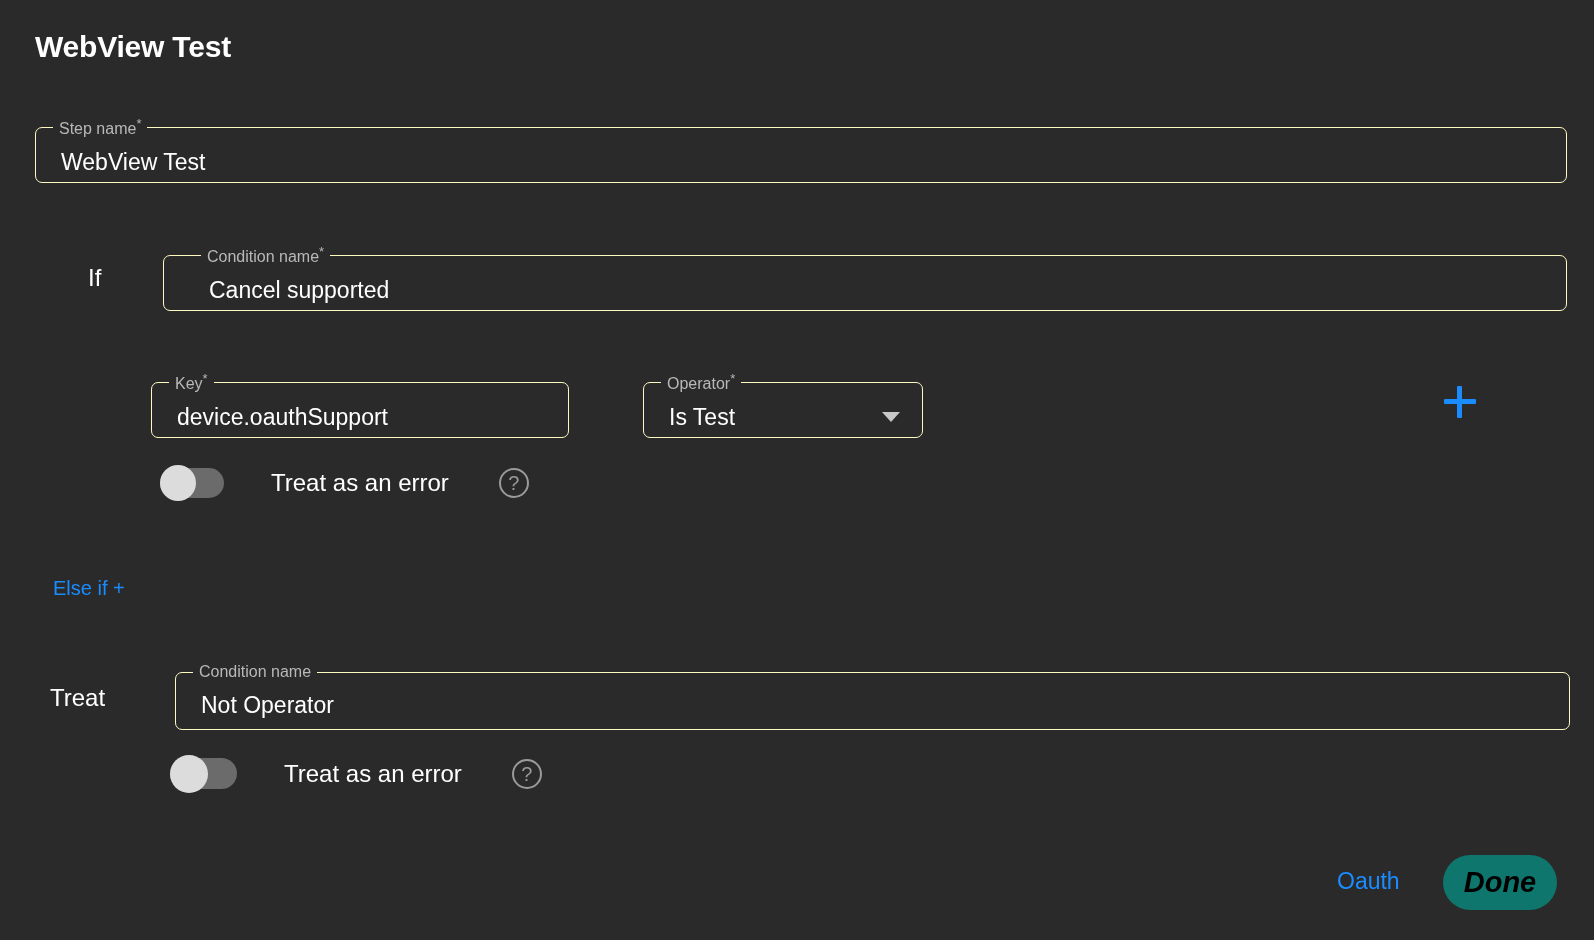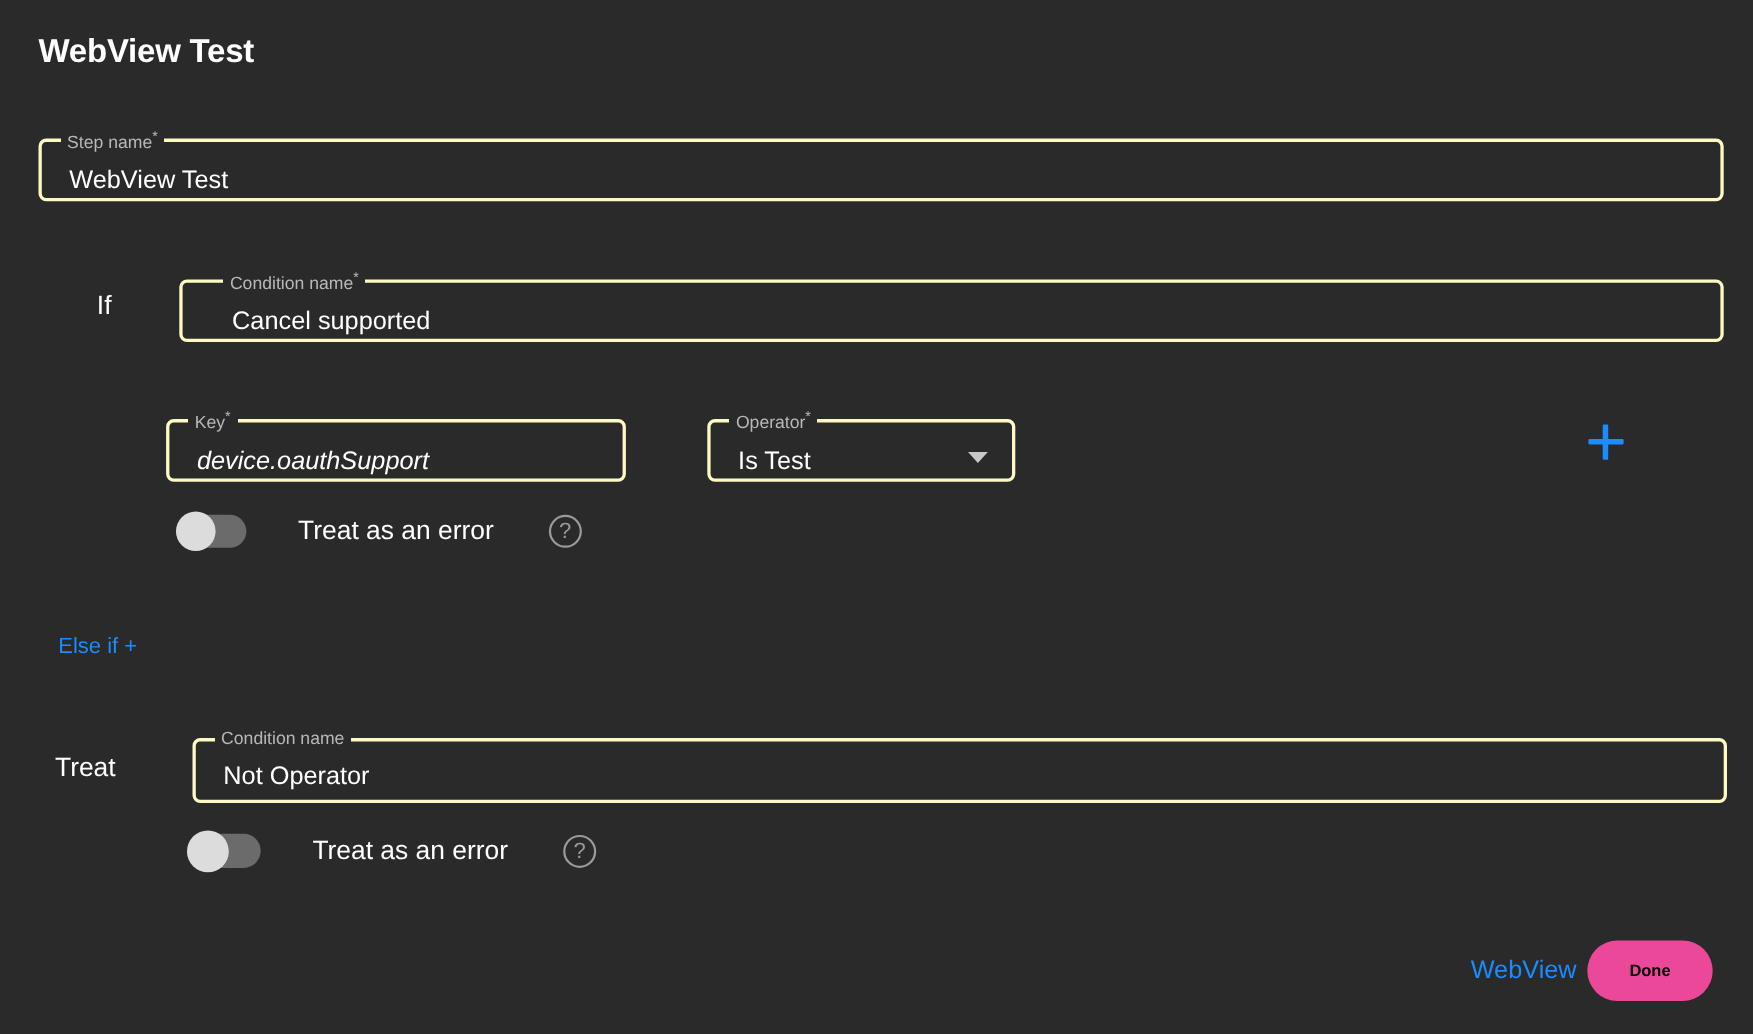--- a/index.html
+++ b/index.html
@@ -23,21 +23,21 @@
     top: 30px;
     font-size: 30px;
     font-weight: bold;
     letter-spacing: -0.2px;
     color: #ffffff;
   }
 
   
   .field {
     position: absolute;
-    border: 3px solid #fef9c3;
+    border: 1px solid #fef9c3;
     border-radius: 7px;
     background: transparent;
     padding: 0;
     margin: 0;
   }
   .field > legend {
     margin-left: 17px;
     padding: 0 6px;
     font-size: 16px;
     color: #b8b8b8;
@@ -67,21 +67,21 @@
   #if-condition-field {
     left: 163px; top: 245px;
     width: 1404px; height: 66px; padding-left: 20px;
   }
   #if-condition-field .field-value { line-height: 50px; }
 
   #key-field {
     left: 151px; top: 372px;
     width: 418px; height: 66px;
   }
-  #key-field .field-value { line-height: 50px; font-style: italic; }
+  #key-field .field-value { line-height: 50px; }
 
   #operator-field {
     left: 643px; top: 372px;
     width: 280px; height: 66px;
   }
   #operator-field .field-value { line-height: 50px; }
 
   #else-condition-field {
     left: 175px; top: 664px;
     width: 1395px; height: 66px;
@@ -190,26 +190,27 @@
     font-size: 23px;
     color: #1a8cff;
     cursor: pointer;
   }
   #done-button {
     position: absolute;
     left: 1443px; top: 855px;
     width: 114px; height: 55px;
     border: none;
     border-radius: 28px;
-    background: #ec4899;
+    background: #0f766e;
     color: #000000;
     font-family: "Liberation Sans", sans-serif;
-    font-size: 15px;
+    font-size: 29px;
     font-weight: bold;
     cursor: pointer;
+    font-style: italic;
   }
 </style>
 </head>
 <body>
 
 <div class="page-title">WebView Test</div>
 
 <fieldset class="field" id="step-name-field">
   <legend>
     <span>Step name</span><span class="req">*</span>
@@ -263,14 +264,14 @@
 </fieldset>
 
 <div class="toggle-row" id="else-error-row">
   <div class="toggle">
     <div class="knob"></div>
   </div>
   <div class="toggle-label">Treat as an error</div>
   <div class="help-icon">?</div>
 </div>
 
-<div id="cancel-button">WebView</div>
+<div id="cancel-button">Oauth</div>
 <button id="done-button">Done</button>
 
 </body></html>

